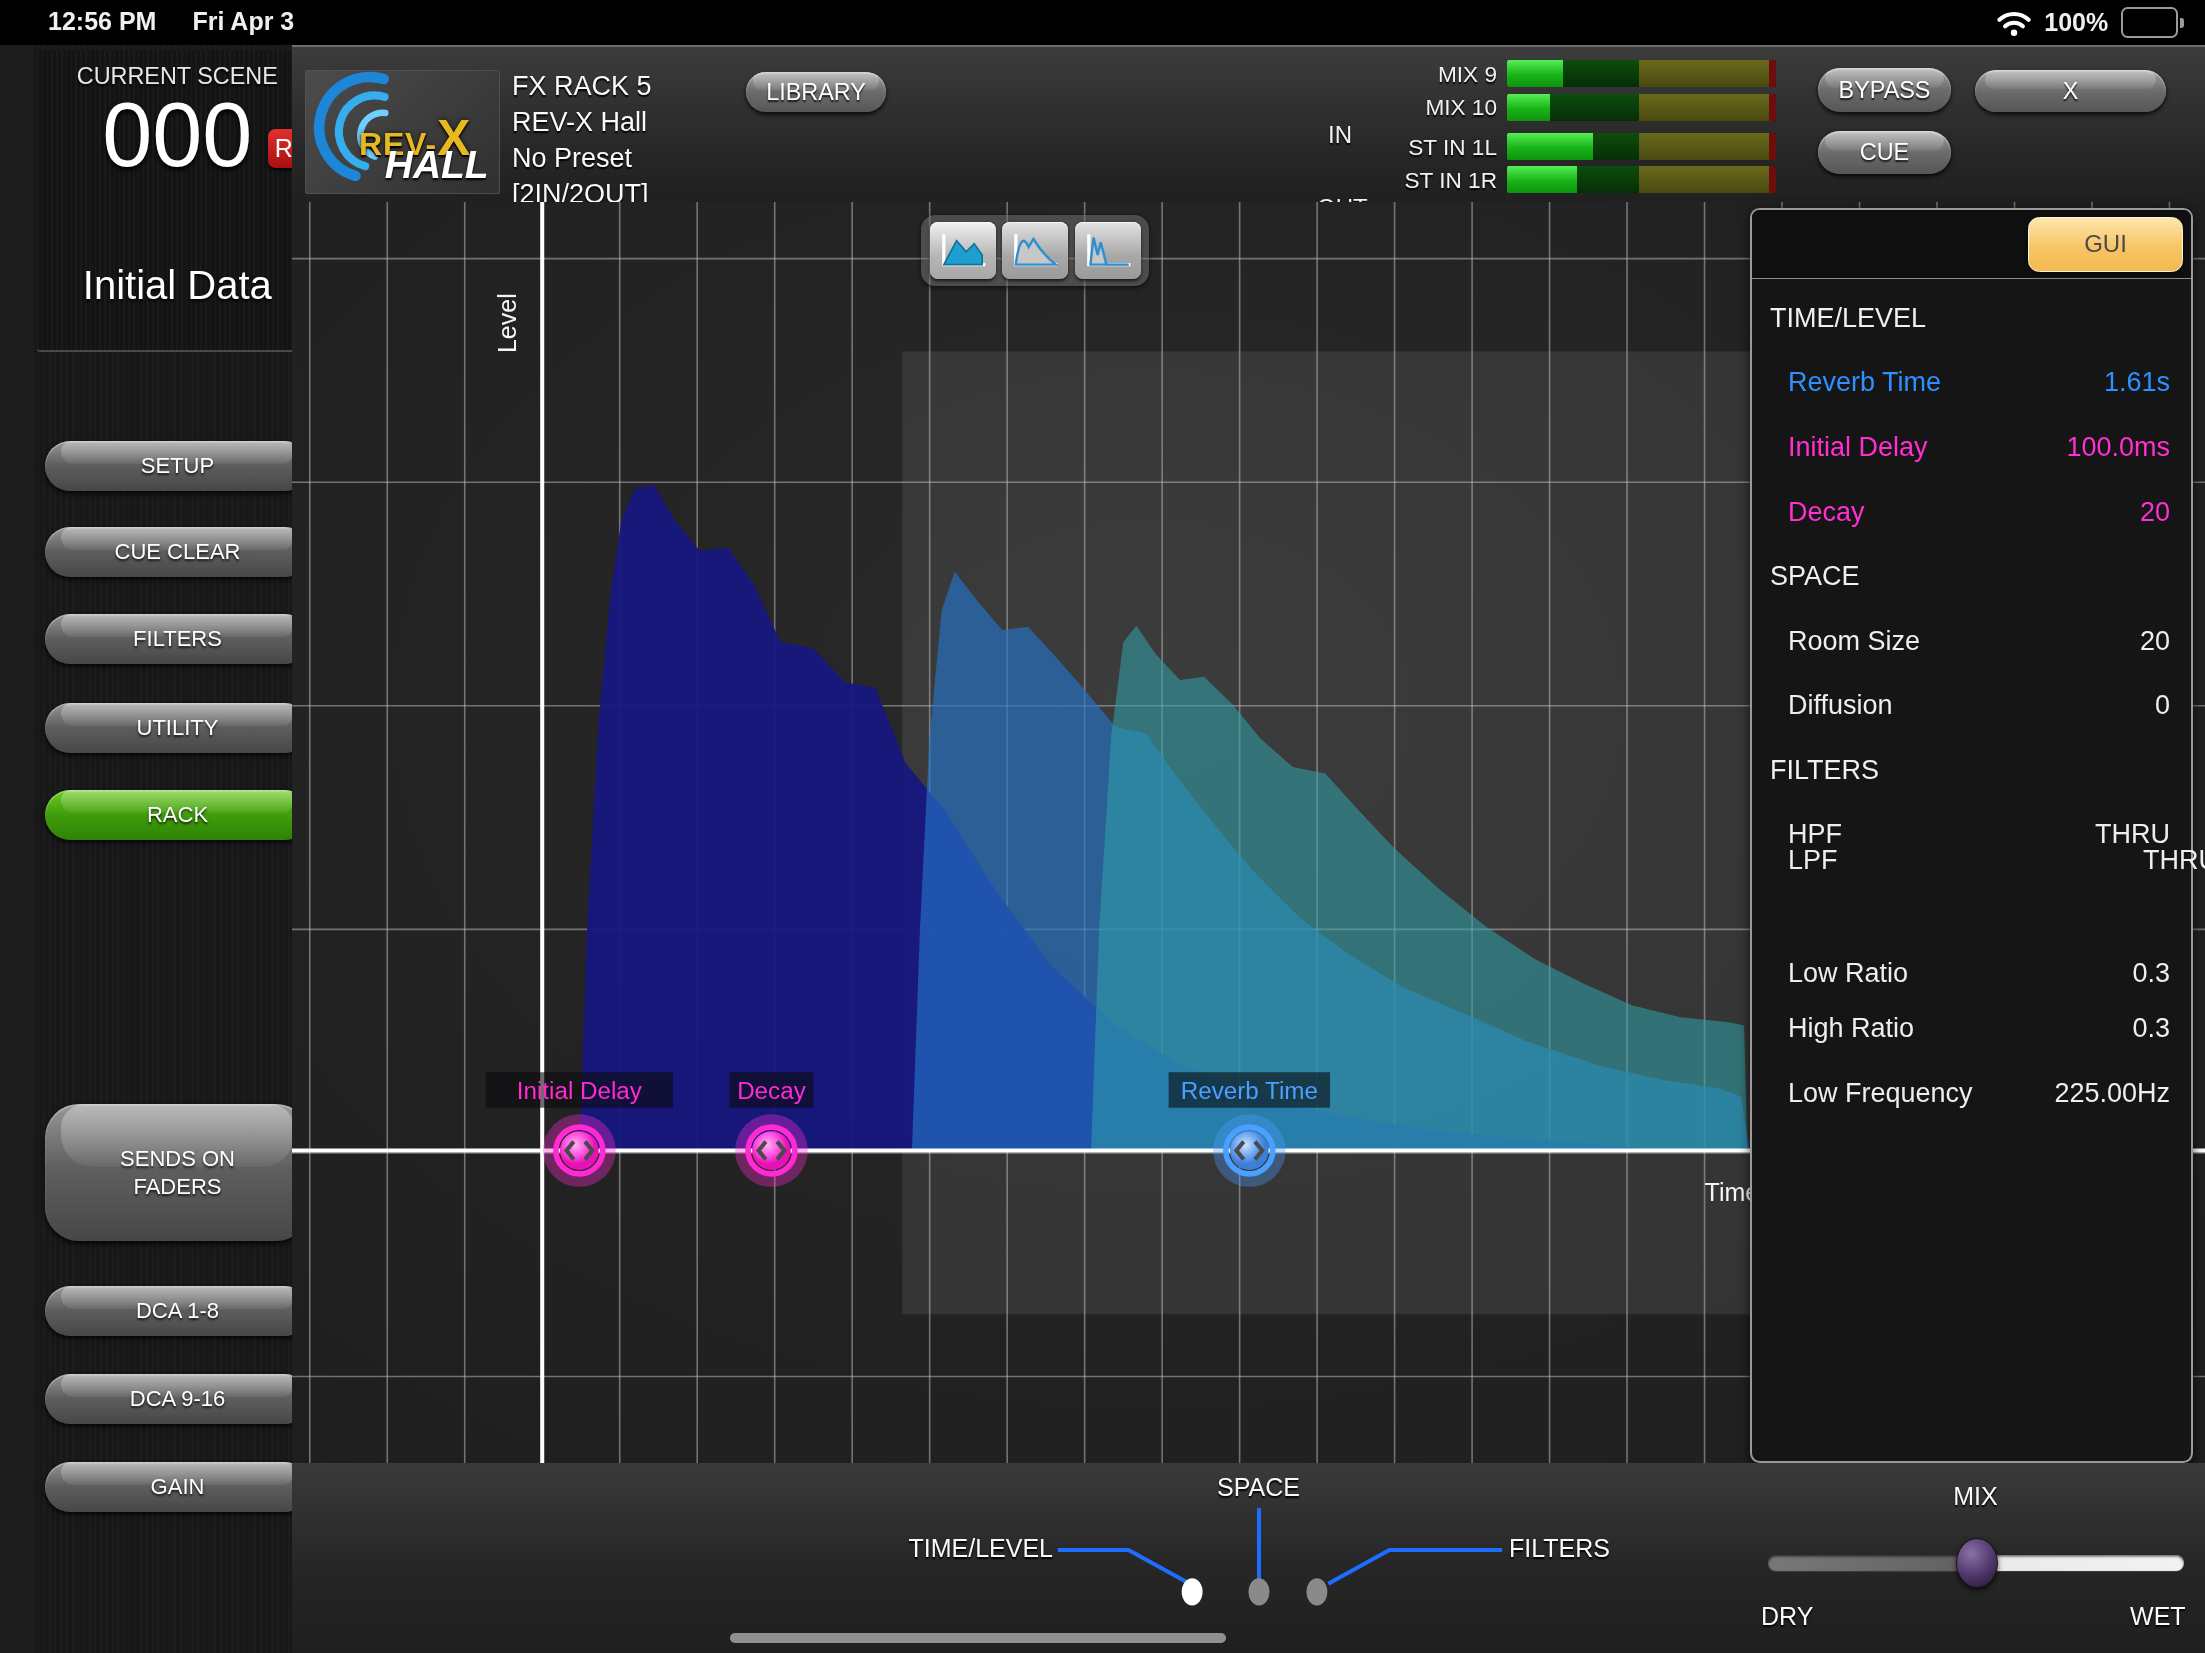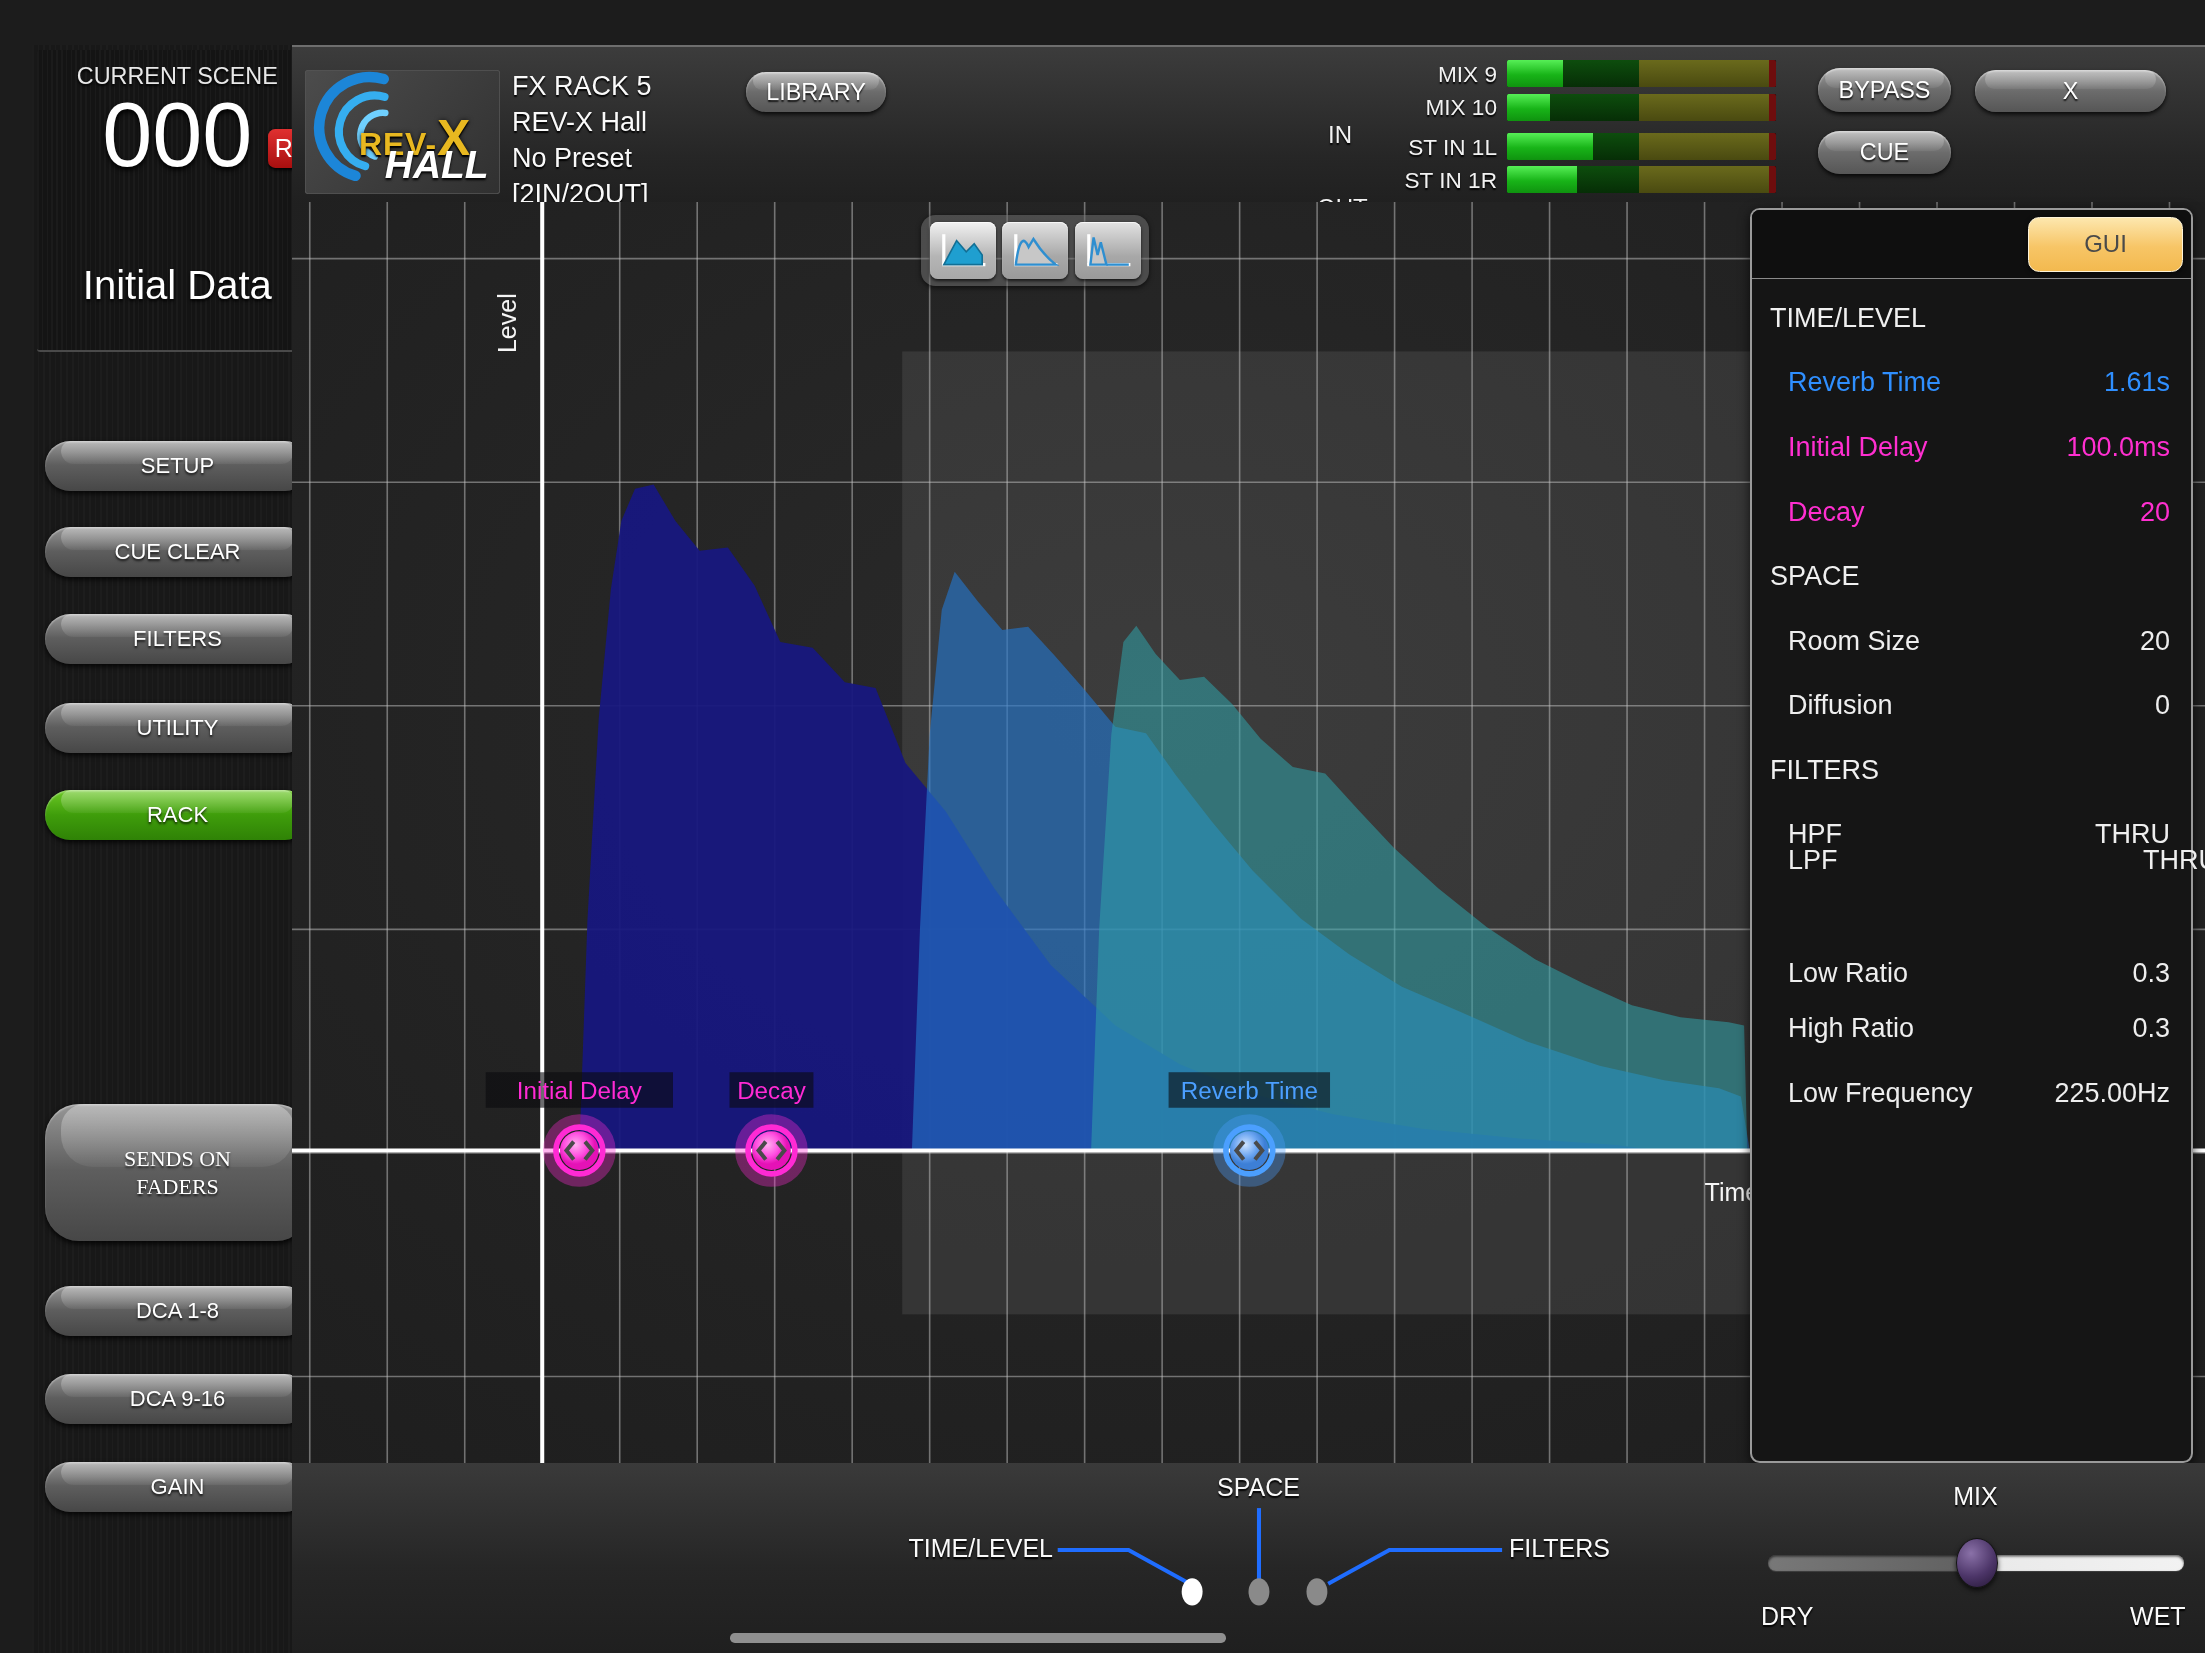--- a/index.html
+++ b/index.html
@@ -97,35 +97,53 @@
      box-shadow:inset 0 1.6px 2.4px rgba(0,0,0,.6), 0 0.8px 0.8px rgba(255,255,255,.15);}
   #mix-thumb{position:absolute;top:-17px;width:40px;height:48px;border-radius:50%;
      background:radial-gradient(circle at 35% 30%, #8a71a8, #4c3568 55%, #241634);
      border:1.6px solid #141414;box-shadow:0 2.4px 4.8px rgba(0,0,0,.7);}
 </style>
 </head>
 <body>
 
 <div id="app">
 
+  <div id="statusbar" class="abs">
+    <div class="left">
+      <span>12:56 PM</span>
+      <span>Fri Apr 3</span>
+    </div>
+    <div class="right">
+      <svg width="34" height="26" viewBox="0 0 42 32">
+        <path d="M3 12 A26 26 0 0 1 39 12" stroke="#fff" stroke-width="5" fill="none" stroke-linecap="round"></path>
+        <path d="M10 20 A16 16 0 0 1 32 20" stroke="#fff" stroke-width="5" fill="none" stroke-linecap="round"></path>
+        <circle cx="21" cy="28" r="4" fill="#fff"></circle>
+      </svg>
+      <span>100%</span>
+      <span style="display:flex;align-items:center;">
+        <span class="batt-body"><span class="batt-fill"></span></span>
+          <span class="batt-tip"></span>
+      </span>
+    </div>
+  </div>
 
   <div id="sidebar" class="abs">
     <div id="scenebox">
       <div id="scene-label">CURRENT SCENE</div>
       <div id="scene-number">000</div>
       <div id="scene-badge">R</div>
       <div id="scene-name">Initial Data</div>
     </div>
     <div id="sidebar-buttons">
         <div class="sbtn" style="top:396px;">SETUP</div>
         <div class="sbtn" style="top:482px;">CUE CLEAR</div>
         <div class="sbtn" style="top:569px;">FILTERS</div>
         <div class="sbtn" style="top:658px;">UTILITY</div>
         <div class="sbtn green" style="top:745px;">RACK</div>
-        <div class="sbtn tall" style="top:1059px;font-family:Liberation Serif, serif;">SENDS ON
+        <div class="sbtn tall" style="top:1059px;">SENDS ON
 FADERS</div>
         <div class="sbtn" style="top:1241px;">DCA 1-8</div>
         <div class="sbtn" style="top:1329px;">DCA 9-16</div>
         <div class="sbtn" style="top:1417px;">GAIN</div>
       </div>
   </div>
 
   <div id="header" class="abs">
     <div id="logo">
       <svg width="97" height="121" viewBox="0 0 120 150" style="position:absolute;left:1.6px;top:1.6px;">

